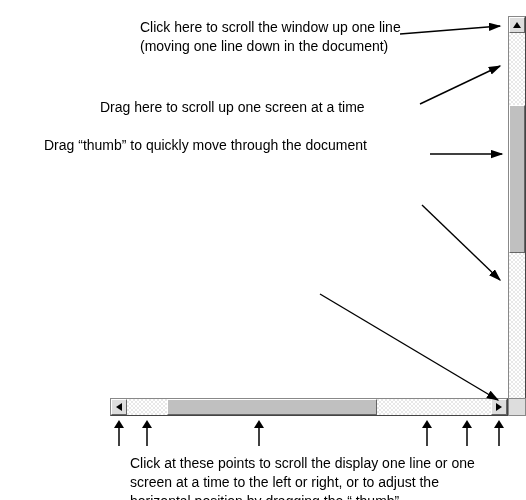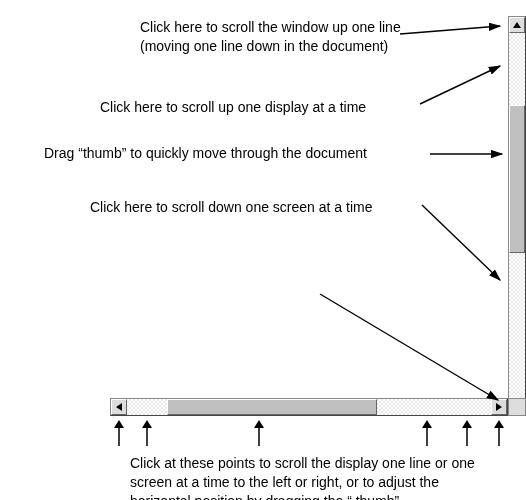--- a/index.html
+++ b/index.html
@@ -52,23 +52,22 @@
       </div>
     <div class="track">
       <div class="thumb"></div>
     </div>
     <div class="btn right">
         <div class="tri right"></div>
       </div>
   </div>
 
   <div class="txt" style="left:140px;top:18px;width:300px">Click here to scroll the window up one line (moving one line down in the document)</div>
-  <div class="txt" style="left:100px;top:98px;width:330px">Click here to scroll up one display at a time</div>
-  <div class="txt" style="left:44px;top:144px;width:400px">Drag “thumb” to quickly move through the document</div>
-  <div class="txt" style="left:90px;top:198px;width:340px">Click here to scroll down one screen at a time</div>
+  <div class="txt" style="left:100px;top:98px;width:330px">Drag here to scroll up one screen at a time</div>
+  <div class="txt" style="left:44px;top:136px;width:400px">Drag “thumb” to quickly move through the document</div>
   <div class="txt" style="left:130px;top:454px;width:370px">Click at these points to scroll the display one line or one screen at a time to the left or right, or to adjust the horizontal position by dragging the “      thumb”.</div>
 
   <svg class="arrow" style="left:0;top:0" width="526" height="500">
     <defs>
       <marker id="ah" markerWidth="10" markerHeight="10" refX="8" refY="3" orient="auto" markerUnits="strokeWidth">
         <path d="M0,0 L9,3 L0,6 Z" fill="#000"></path>
       </marker>
     </defs>
 
     <line x1="400" y1="34" x2="500" y2="26" stroke="#000" stroke-width="1.4" marker-end="url(#ah)"></line>

